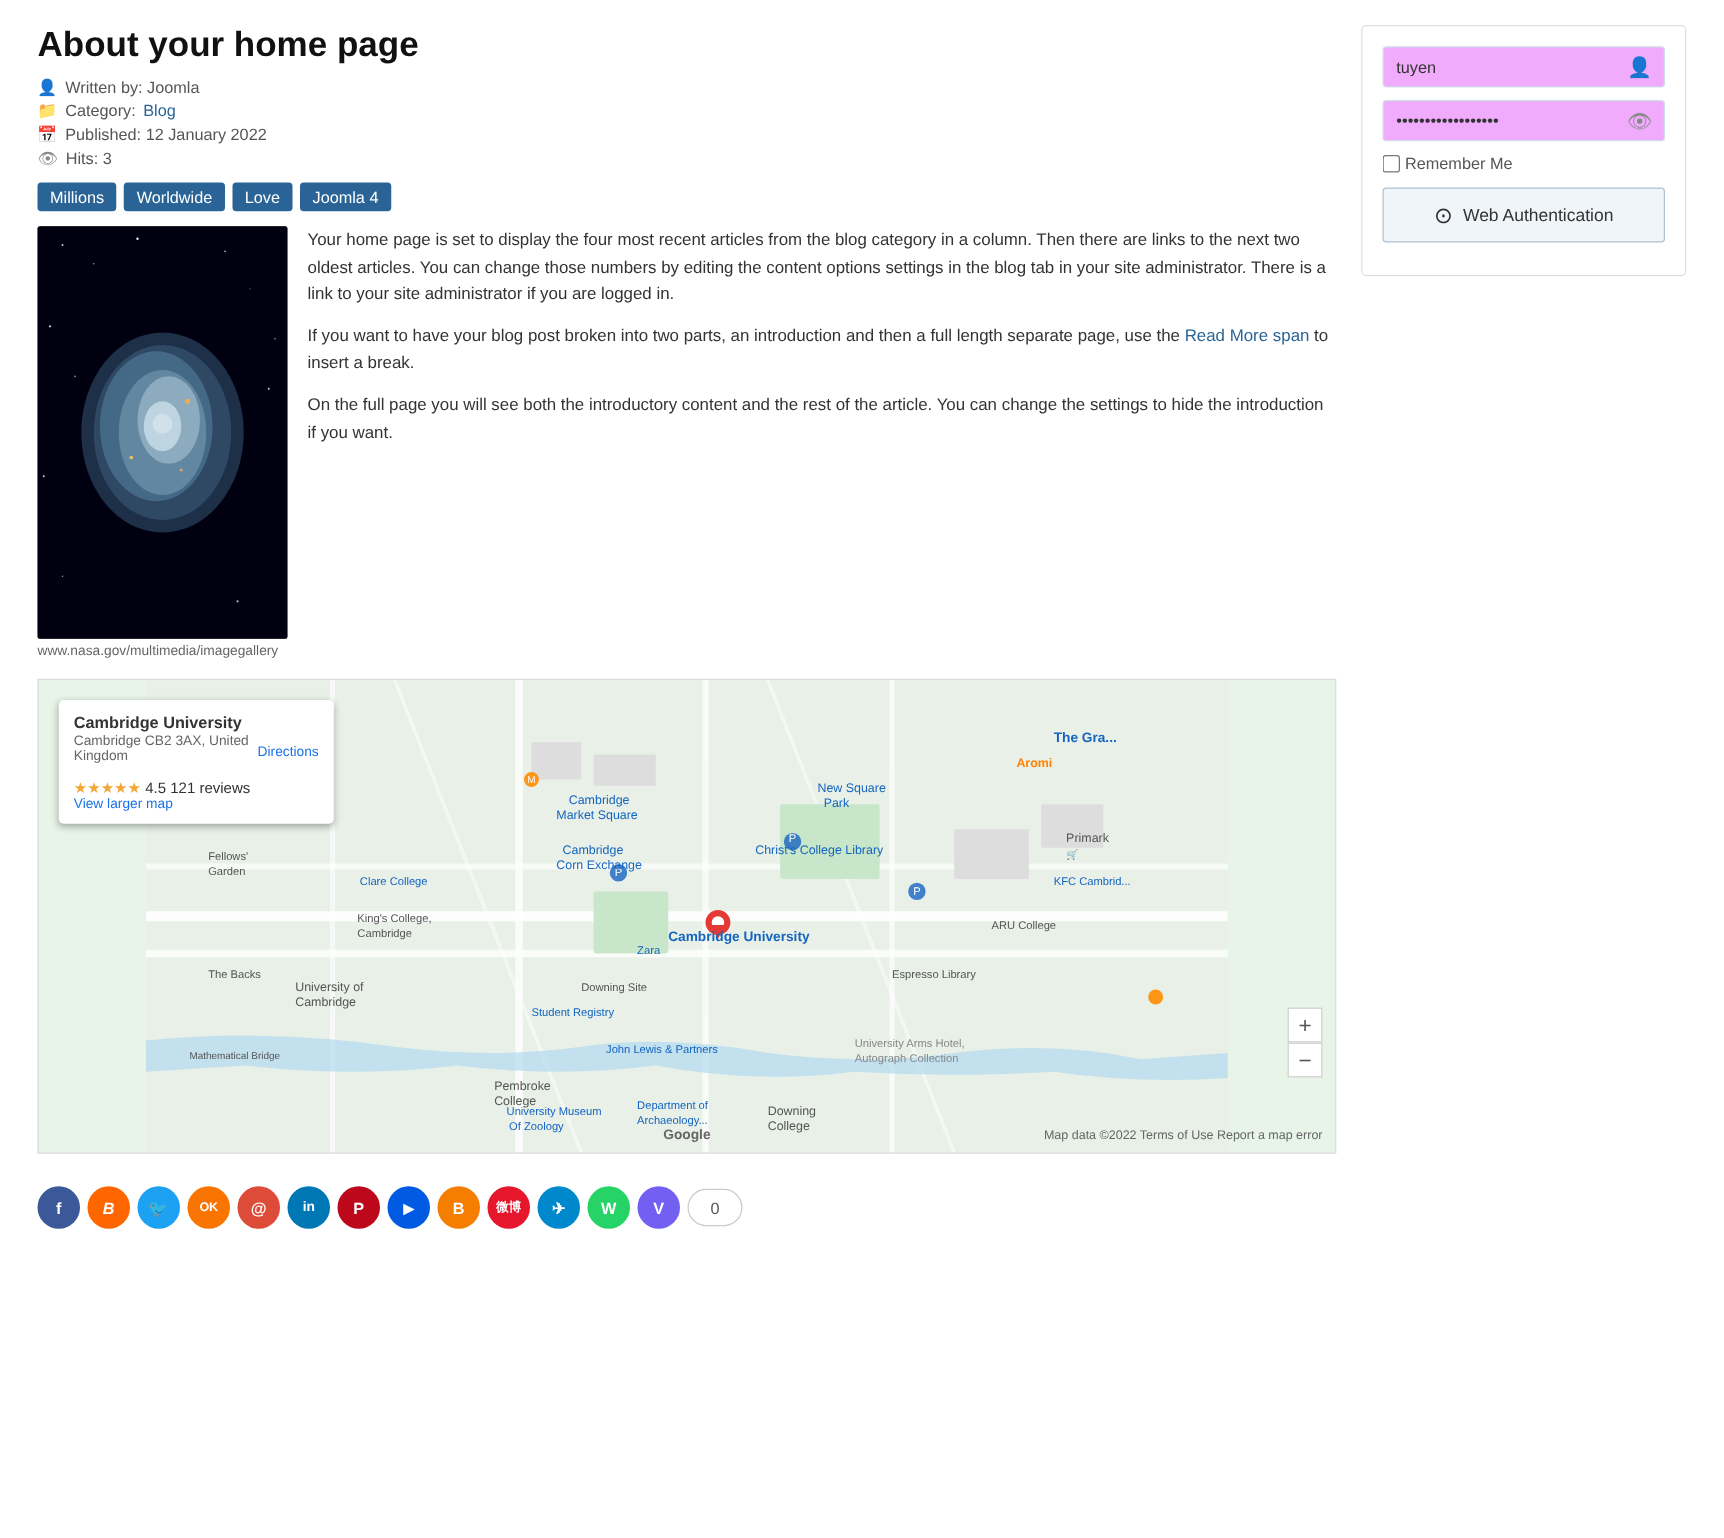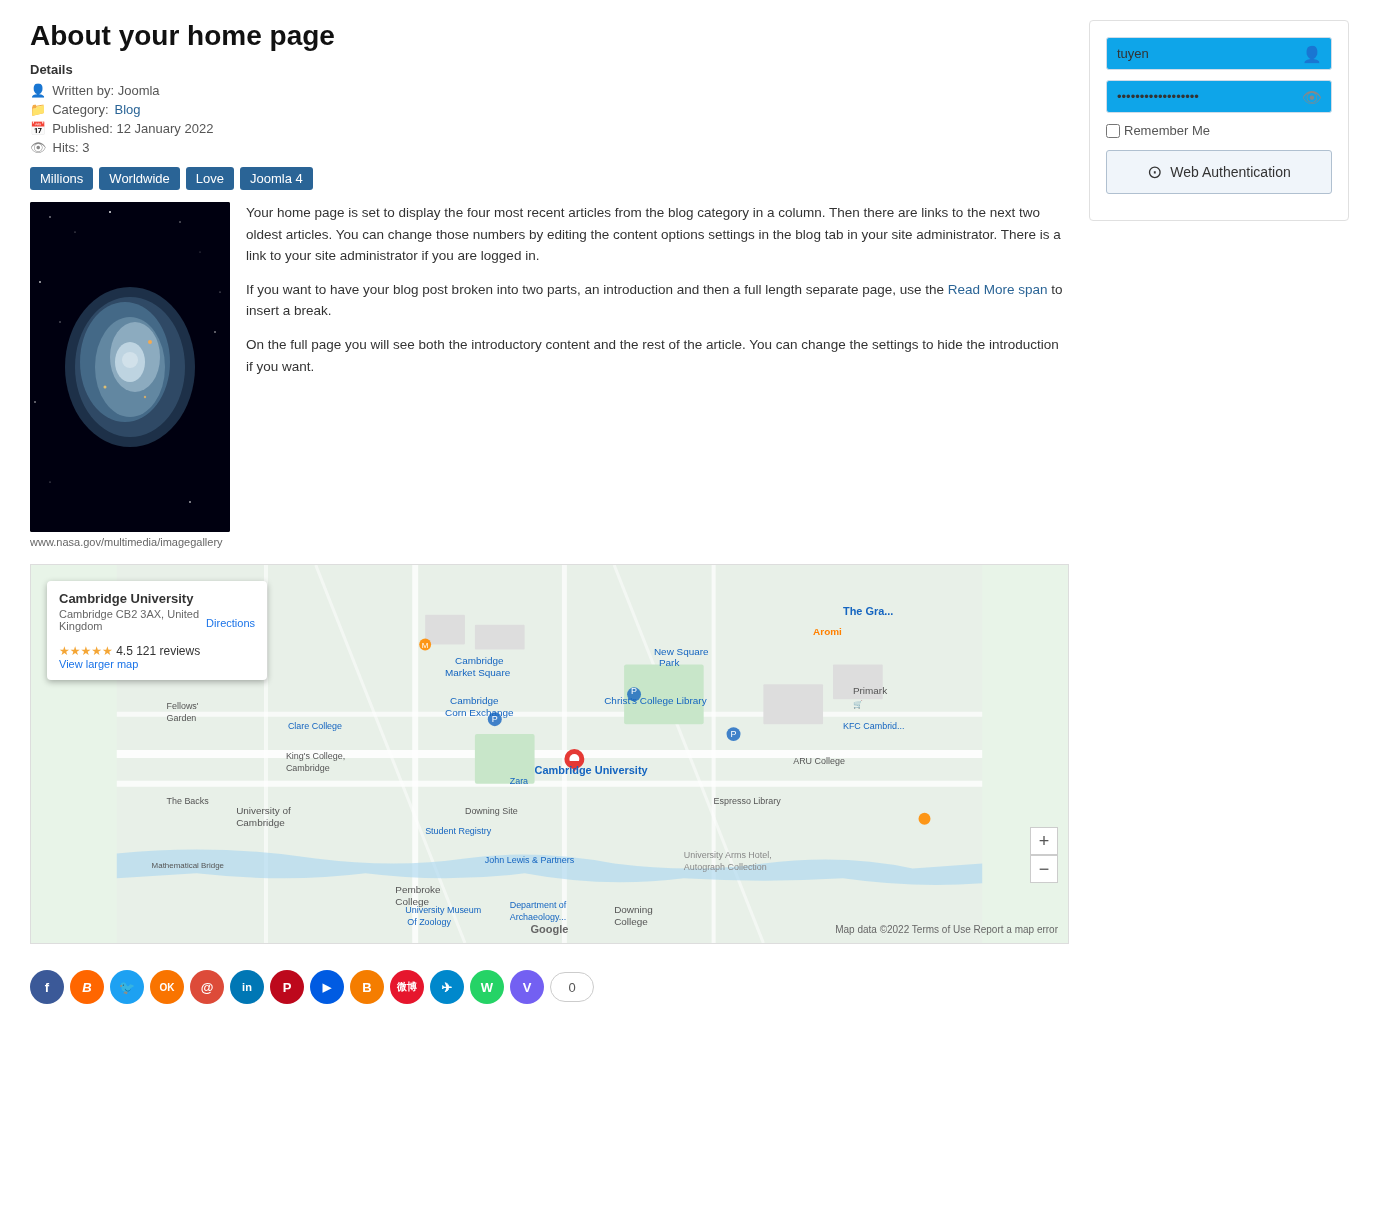--- a/index.html
+++ b/index.html
@@ -244,21 +244,21 @@
     .login-input-wrap {
       position: relative;
       margin-bottom: 10px;
     }
 
     .login-input {
       width: 100%;
       padding: 8px 36px 8px 10px;
       border: 1px solid #d0dce8;
       border-radius: 3px;
-      background: #0ea5e9;
+      background: #f0abfc;
       font-size: 13px;
       color: #333;
       outline: none;
     }
 
     .input-icon {
       position: absolute;
       right: 10px;
       top: 50%;
       transform: translateY(-50%);
@@ -377,21 +377,20 @@
   </style>
 </head>
 <body>
 
 <div class="page-layout">
 
   <div class="main-content">
 
     <h1 class="article-title">About your home page</h1>
 
-    <div class="details-label">Details</div>
 
     <div class="meta-item">
       <span class="meta-icon">👤</span>
       <span>Written by: Joomla</span>
     </div>
     <div class="meta-item">
       <span class="meta-icon">📁</span>
       <span>Category: </span>
         <a href="#">Blog</a>
     </div>

